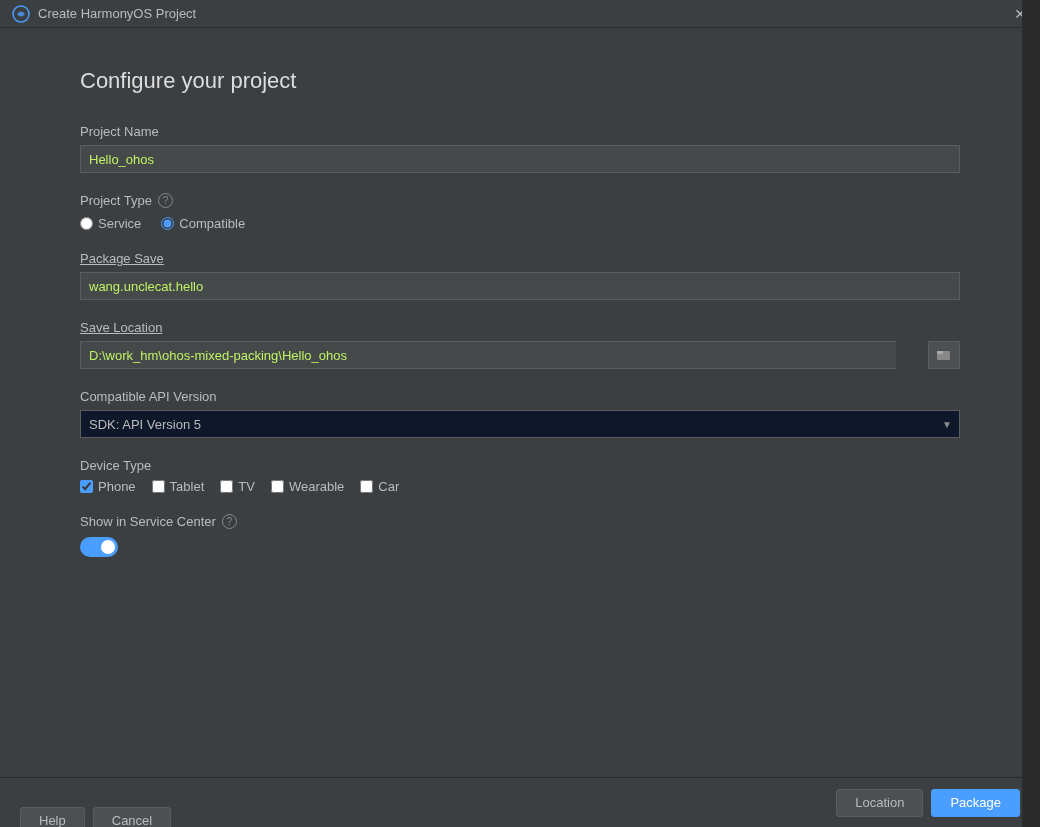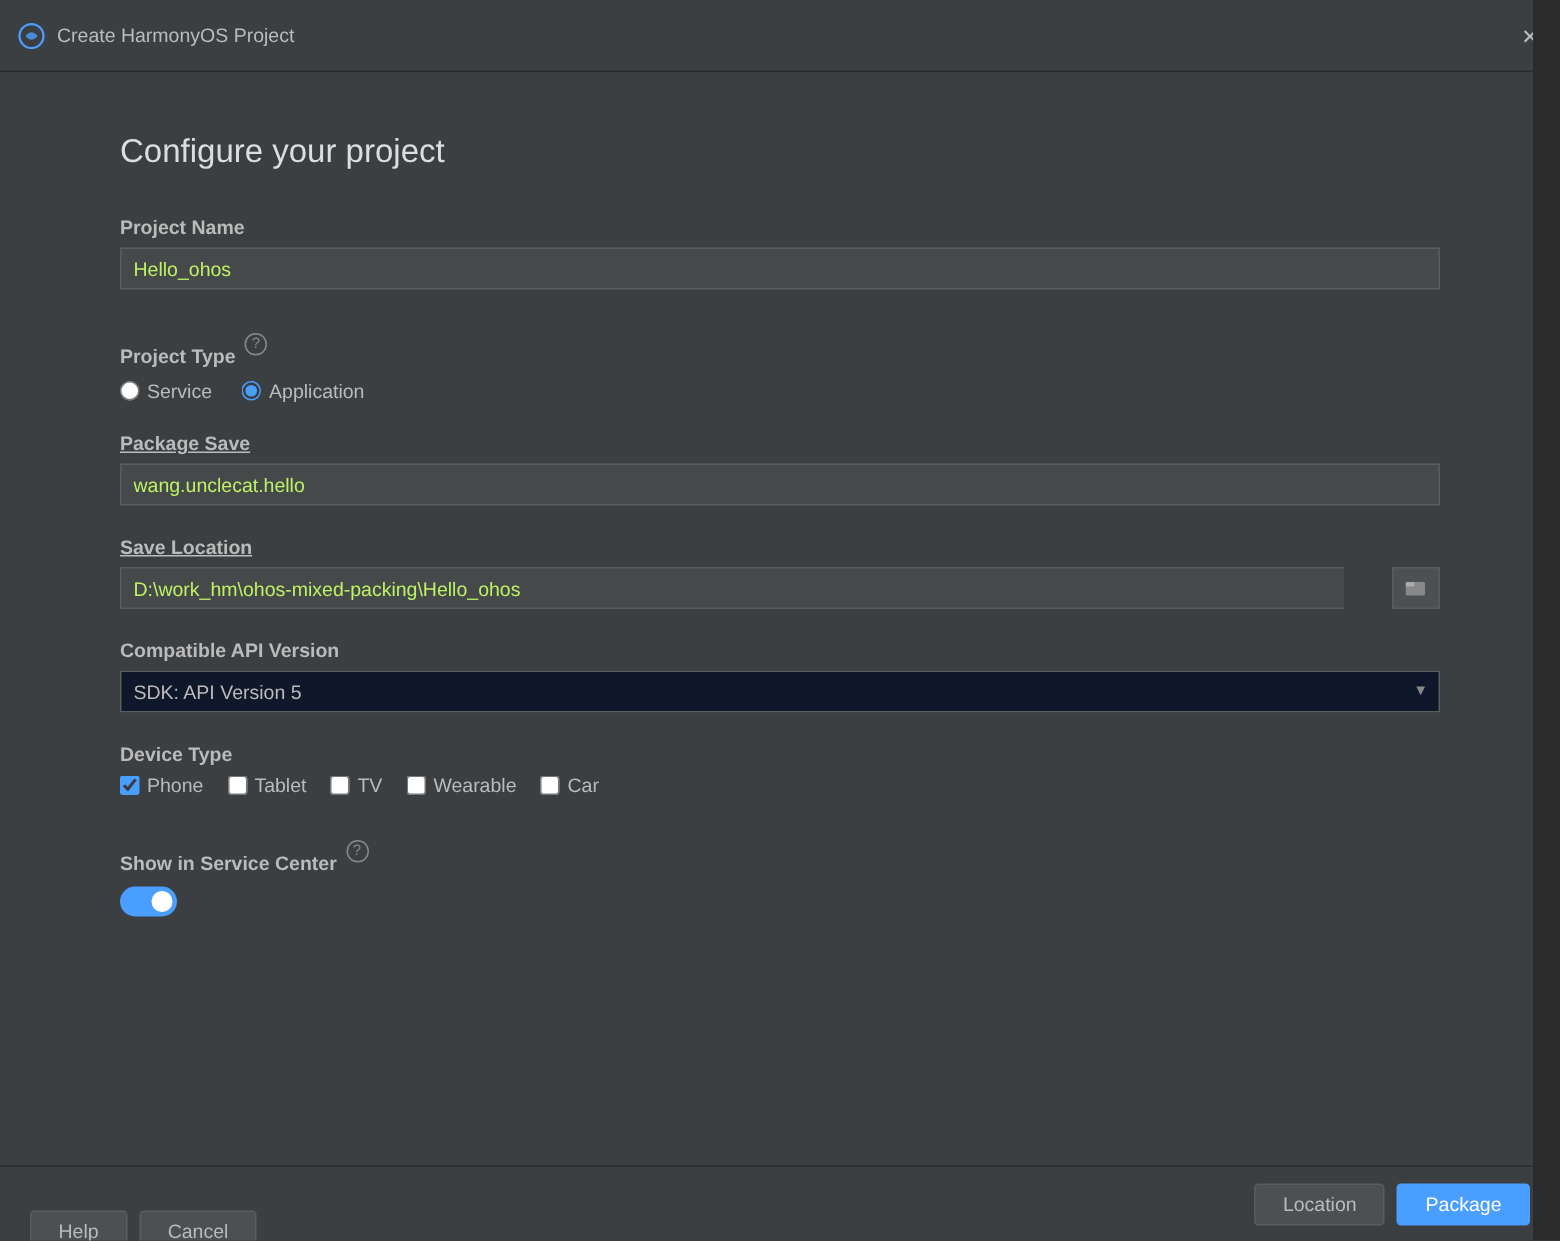--- a/index.html
+++ b/index.html
@@ -15,21 +15,21 @@
     }
 
     
     .title-bar {
       display: flex;
       align-items: center;
       justify-content: space-between;
       background: #3c3f41;
       border-bottom: 1px solid #2b2b2b;
       padding: 0 12px;
-      height: 48px;
+      height: 28px;
     }
     .title-bar-left {
       display: flex;
       align-items: center;
       gap: 8px;
     }
     .harmonyos-logo {
       width: 18px;
       height: 18px;
     }
@@ -62,22 +62,21 @@
 
     
     .form-group {
       margin-bottom: 20px;
     }
     .form-label {
       display: block;
       color: #bbbbbb;
       margin-bottom: 6px;
       font-size: 13px;
-      font-weight: 700;
-      margin-top: 17px;
+      font-weight: 400;
     }
     .form-label-with-icon {
       display: flex;
       align-items: center;
       gap: 6px;
       margin-bottom: 8px;
     }
     .help-icon {
       width: 15px;
       height: 15px;
@@ -320,21 +319,21 @@
       <span class="form-label" style="margin-bottom:0;">Project Type</span>
       <span class="help-icon">?</span>
     </div>
     <div class="radio-group">
       <label class="radio-label">
         <input type="radio" class="radio-input" name="project_type" value="service" style="">
         <span>Service</span>
       </label>
       <label class="radio-label">
         <input type="radio" class="radio-input" name="project_type" value="application" checked="" style="">
-        <span>Application</span>
+        <span>Compatible</span>
       </label>
     </div>
   </div>
 
   <div class="form-group">
     <label class="form-label underline-label">Package Save</label>
     <input type="text" class="form-input" value="wang.unclecat.hello" style="">
   </div>
 
   <div class="form-group">

